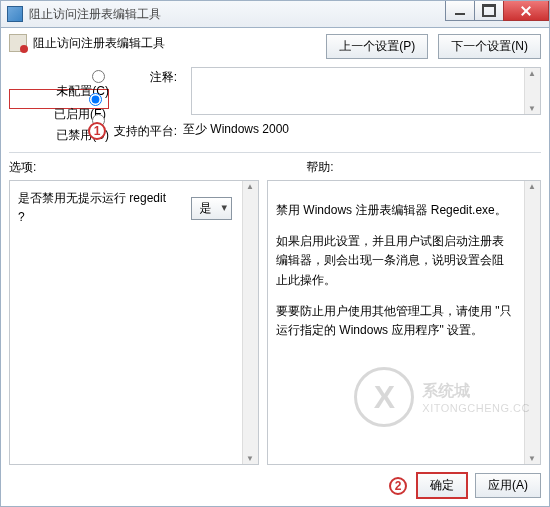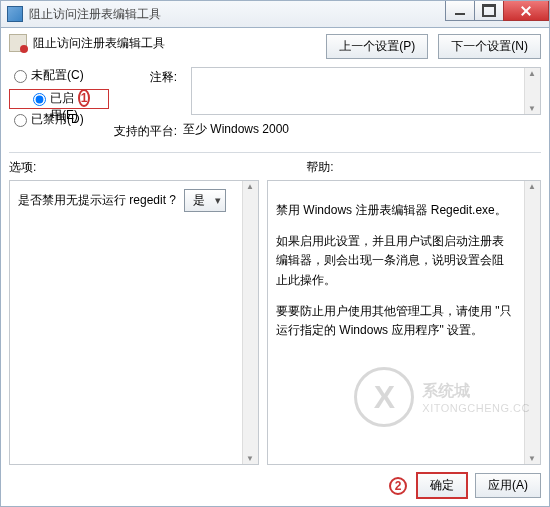--- a/index.html
+++ b/index.html
@@ -83,25 +83,25 @@
     font-size: 12px;
     cursor: pointer;
   }
 
   
   .cfg {
     display:flex; gap:4px;
     margin-top: 8px;
   }
   .cfg-left { width: 100px; }
-  .radio-row { display:flex; align-items:flex-start; height:20px; margin-bottom:2px; }
+  .radio-row { display:flex; align-items:flex-end; height:20px; margin-bottom:2px;flex-direction:column; }
   .radio-row input { margin-right:4px; }
   .radio-row.selected {
     border:1px solid #c33;
-    padding:0 18px;
+    padding:0 2px;
   }
   .cfg-right { flex:1; }
   .cfg-right .lblrow { display:flex; align-items:flex-start; gap:14px;justify-content:center; }
   .cfg-right .lbl { width:64px; text-align:right; padding-top:2px; }
   .commentbox {
     flex:1;
     border:1px solid #c4c9cf;
     height:48px;
     background:#fff;
     position:relative;
@@ -134,21 +134,21 @@
     border:1px solid #c4c9cf; background:#fff;
     padding:8px; position:relative;
   }
   .panel.left { width:47%; }
   .panel.right { flex:1; }
   .panel .sc-v { position:absolute; right:0; top:0; width:16px; height:100%; background:#f1f1f1; border-left:1px solid #ddd;}
   .panel .sc-v::before{content:'▲'; font-size:8px; color:#888; position:absolute; top:1px; left:3px;}
   .panel .sc-v::after {content:'▼'; font-size:8px; color:#888; position:absolute; bottom:1px; left:3px;}
   .panel .inner { padding-right:18px; line-height:1.6; }
 
-  .opt-row { display:flex; align-items:center; gap:8px; }
+  .opt-row { display:flex; align-items:center; gap:15px; }
   .select {
     border:1px solid #8a96a2;
     background:linear-gradient(#fff,#e9edf1);
     padding:1px 4px 1px 8px;
     display:inline-flex; align-items:center; gap:10px;
     cursor:pointer;
   }
   .select::after { content:'▾'; font-size:11px; color:#444; }
 
   .footer {

